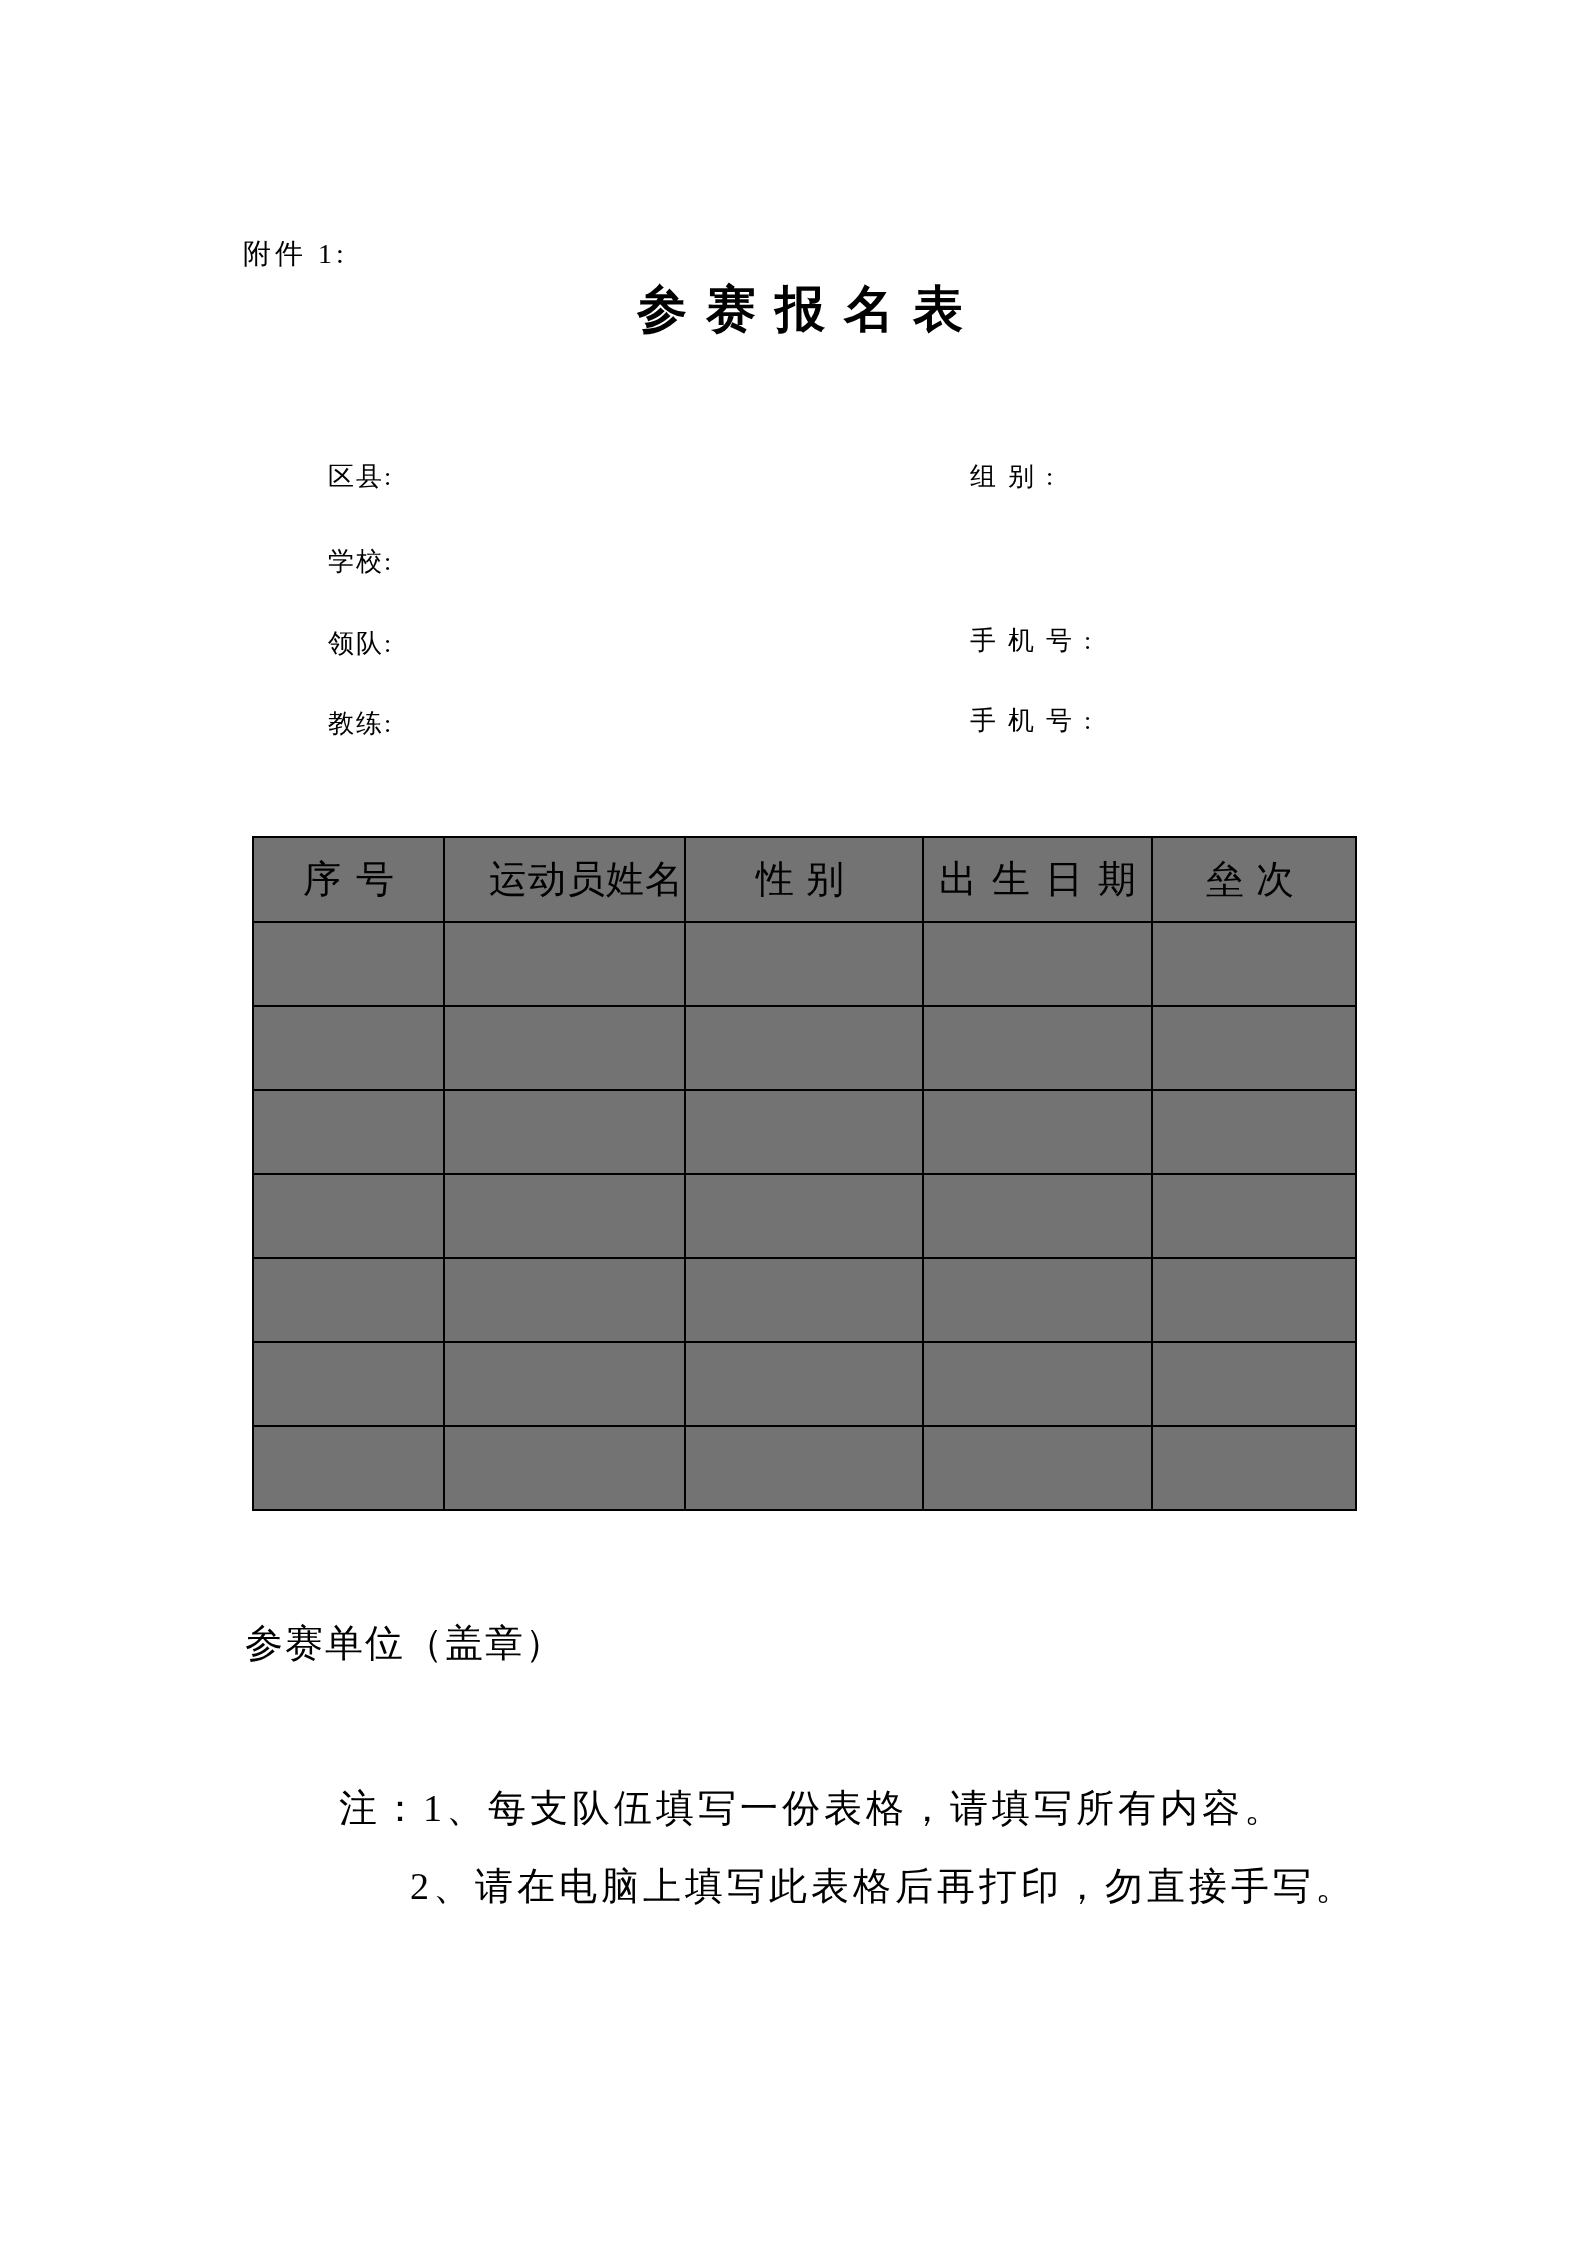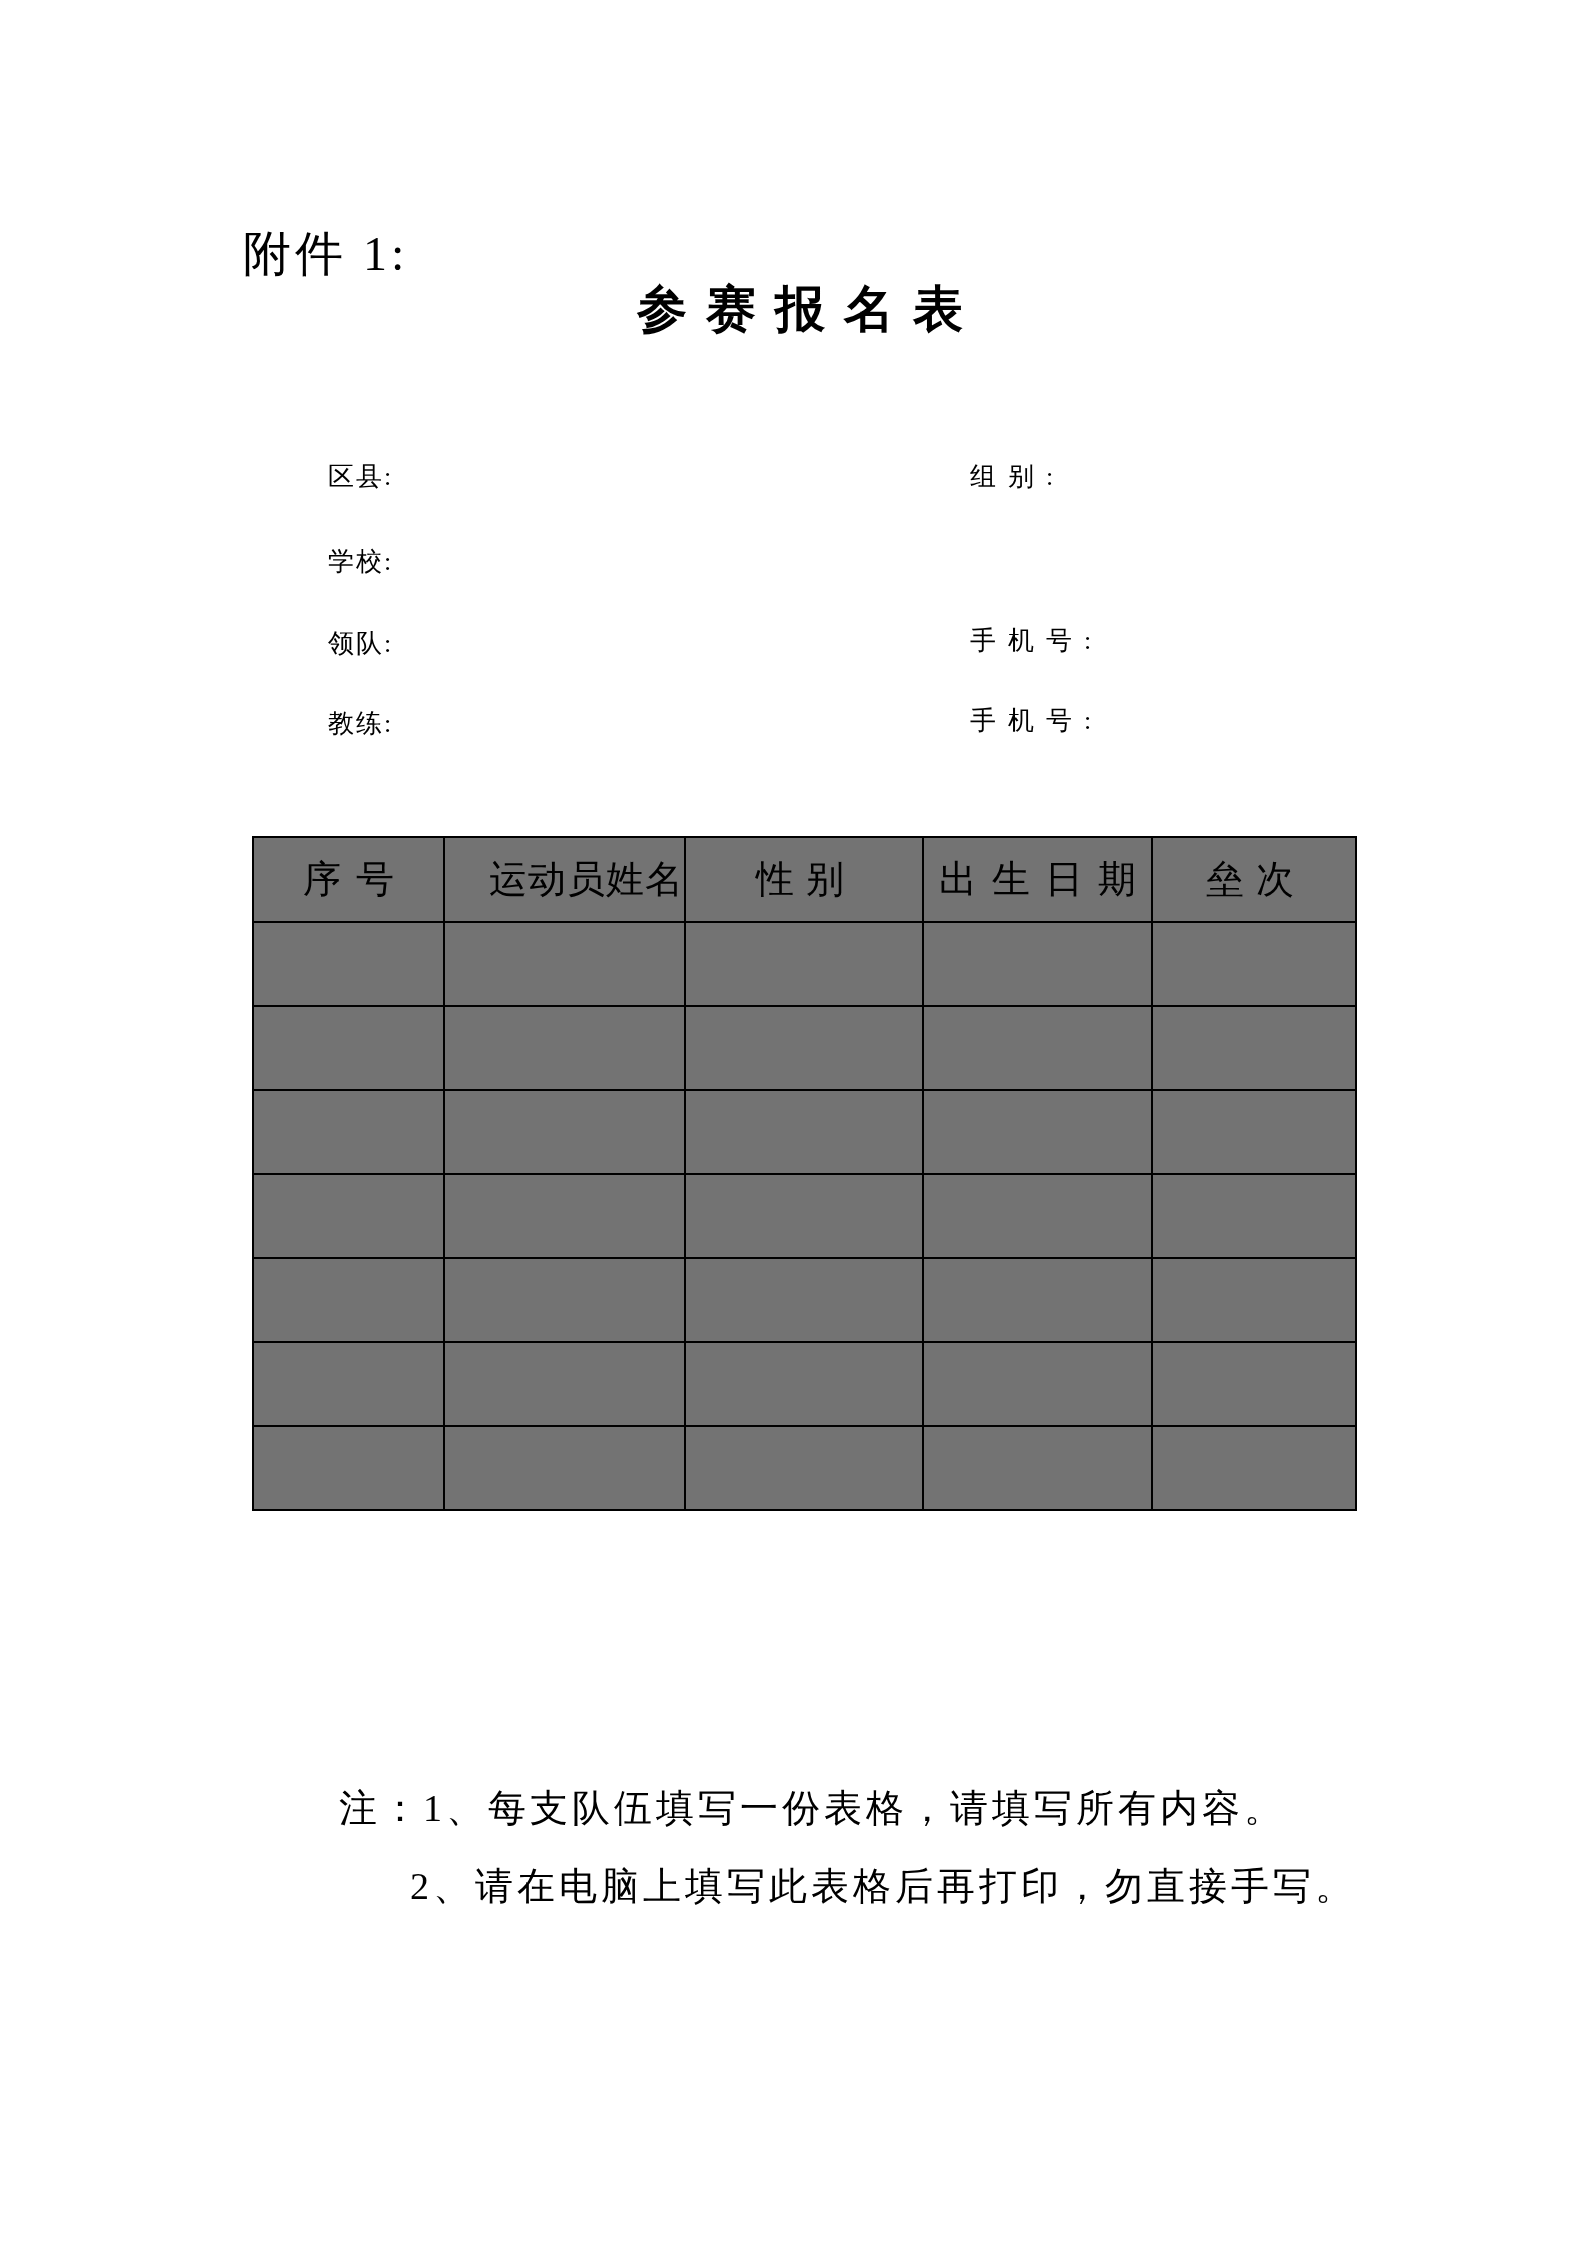--- a/index.html
+++ b/index.html
@@ -13,21 +13,21 @@
     height: 2245px;
     background: #ffffff;
     color: #000000;
     font-family: "Liberation Serif", "DejaVu Serif", serif;
     overflow: hidden;
   }
   .attachment {
     position: absolute;
     left: 243px;
     top: 228px;
-    font-size: 48px;
+    font-size: 28px;
     line-height: 52px;
     letter-spacing: 4px;
     white-space: nowrap;
   }
   .title {
     position: absolute;
     left: 0;
     top: 281px;
     width: 100%;
     box-sizing: border-box;
@@ -192,18 +192,19 @@
       <tr>
         <td></td>
         <td></td>
         <td></td>
         <td></td>
         <td></td>
       </tr>
     </tbody>
   </table>
 
+  <div class="stamp">参赛单位（盖章）</div>
 
   <div class="note note-1">注：1、每支队伍填写一份表格，请填写所有内容。</div>
 
   <div class="note note-2">2、请在电脑上填写此表格后再打印，勿直接手写。</div>
 
 </div>
 
 </body></html>

